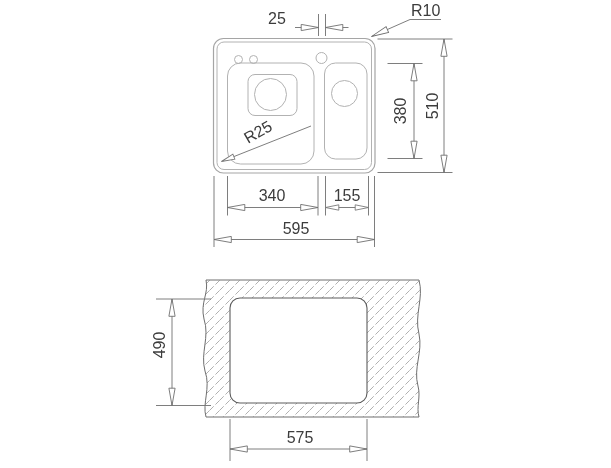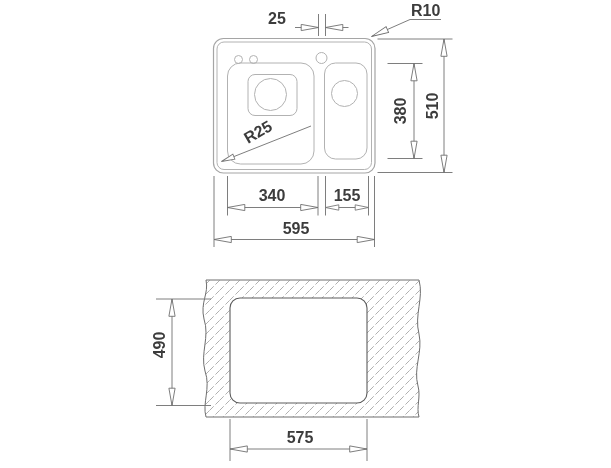--- a/index.html
+++ b/index.html
@@ -7,21 +7,20 @@
     padding: 0;
     background: #ffffff;
   }
   .canvas {
     position: relative;
     width: 513px;
     height: 468px;
     background: #ffffff;
     overflow: hidden;
     font-family: "Liberation Sans", sans-serif;
-    font-weight: bold;
   }
   svg text {
     font-family: "Liberation Sans", sans-serif;
     font-size: 16px;
     fill: #3c3c3c;
   }
   .outline   { fill: none; stroke: #a5a5a5; stroke-width: 1.2; }
   .outline2  { fill: none; stroke: #b2b2b2; stroke-width: 1;   }
   .dim       { fill: none; stroke: #6f6f6f; stroke-width: 0.9; }
 </style>

